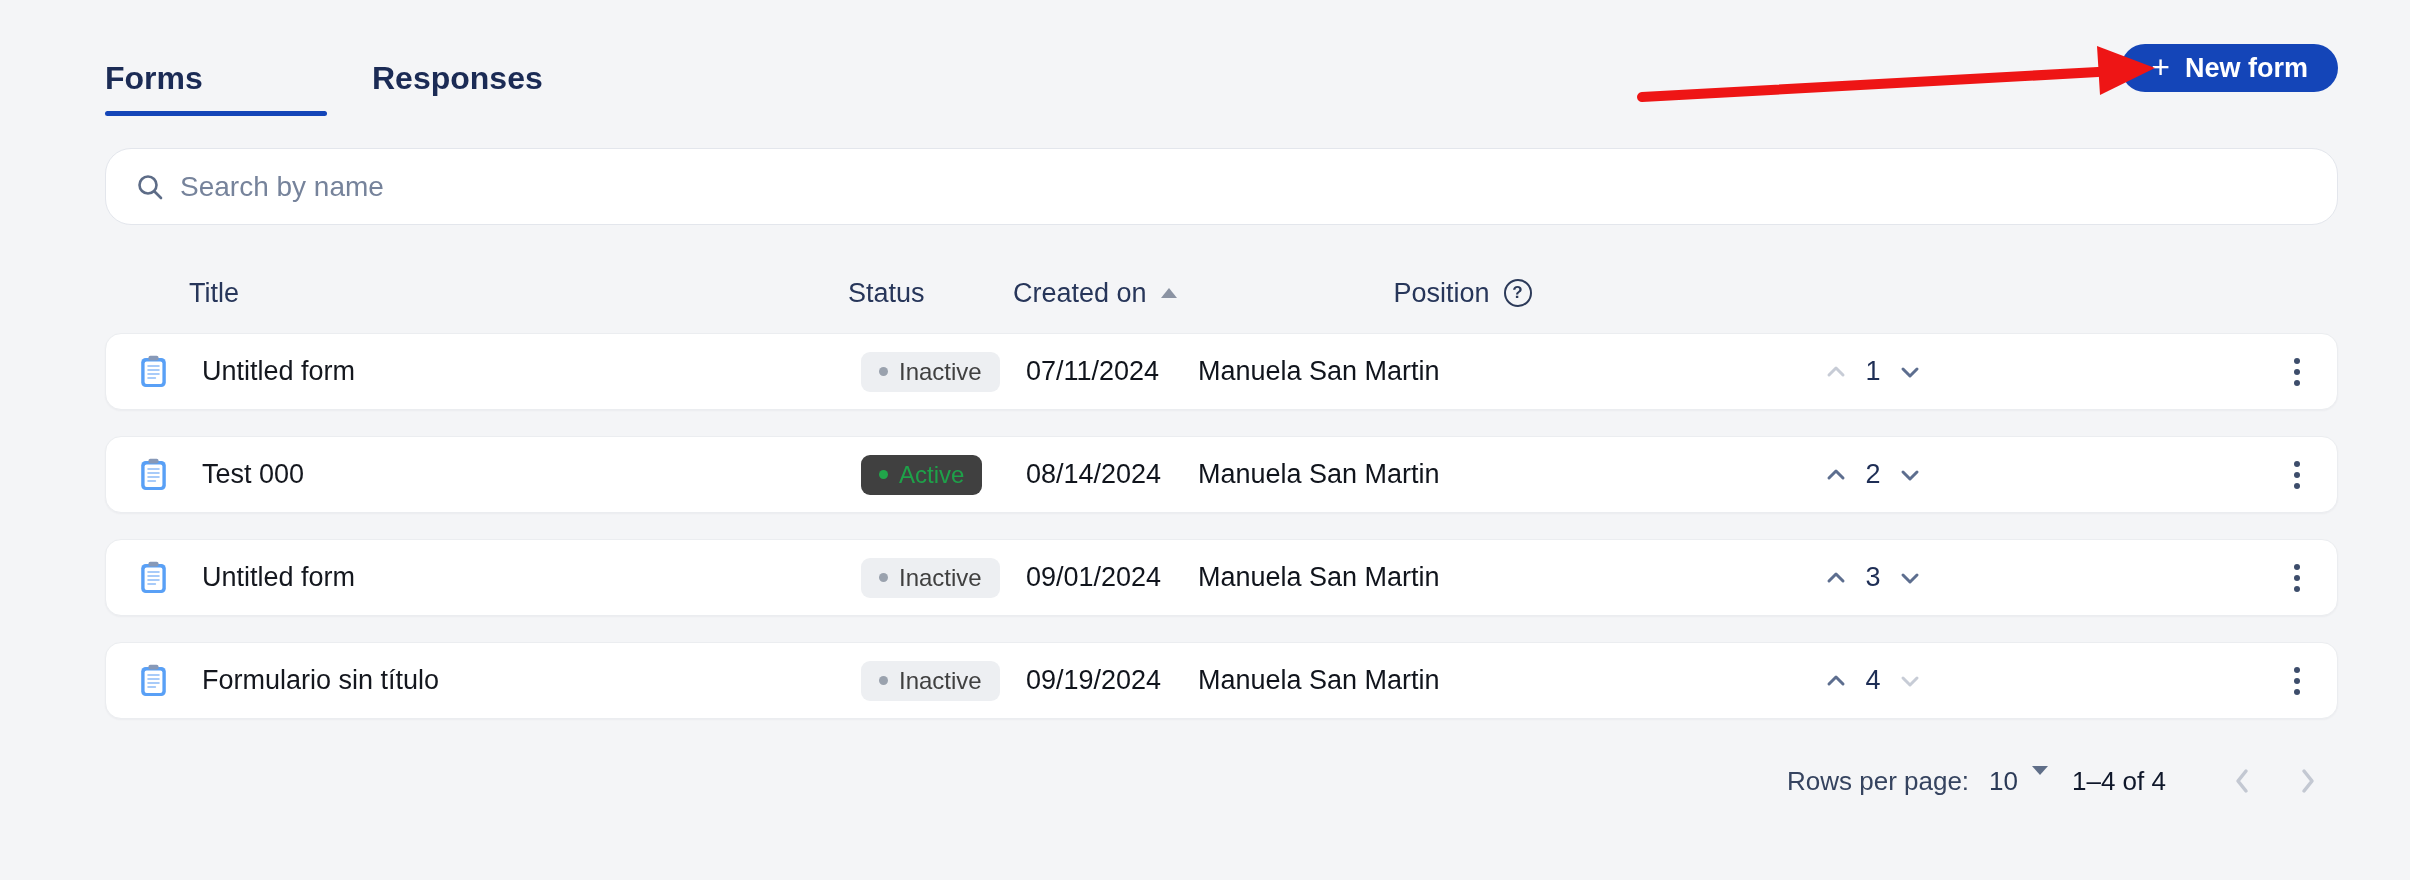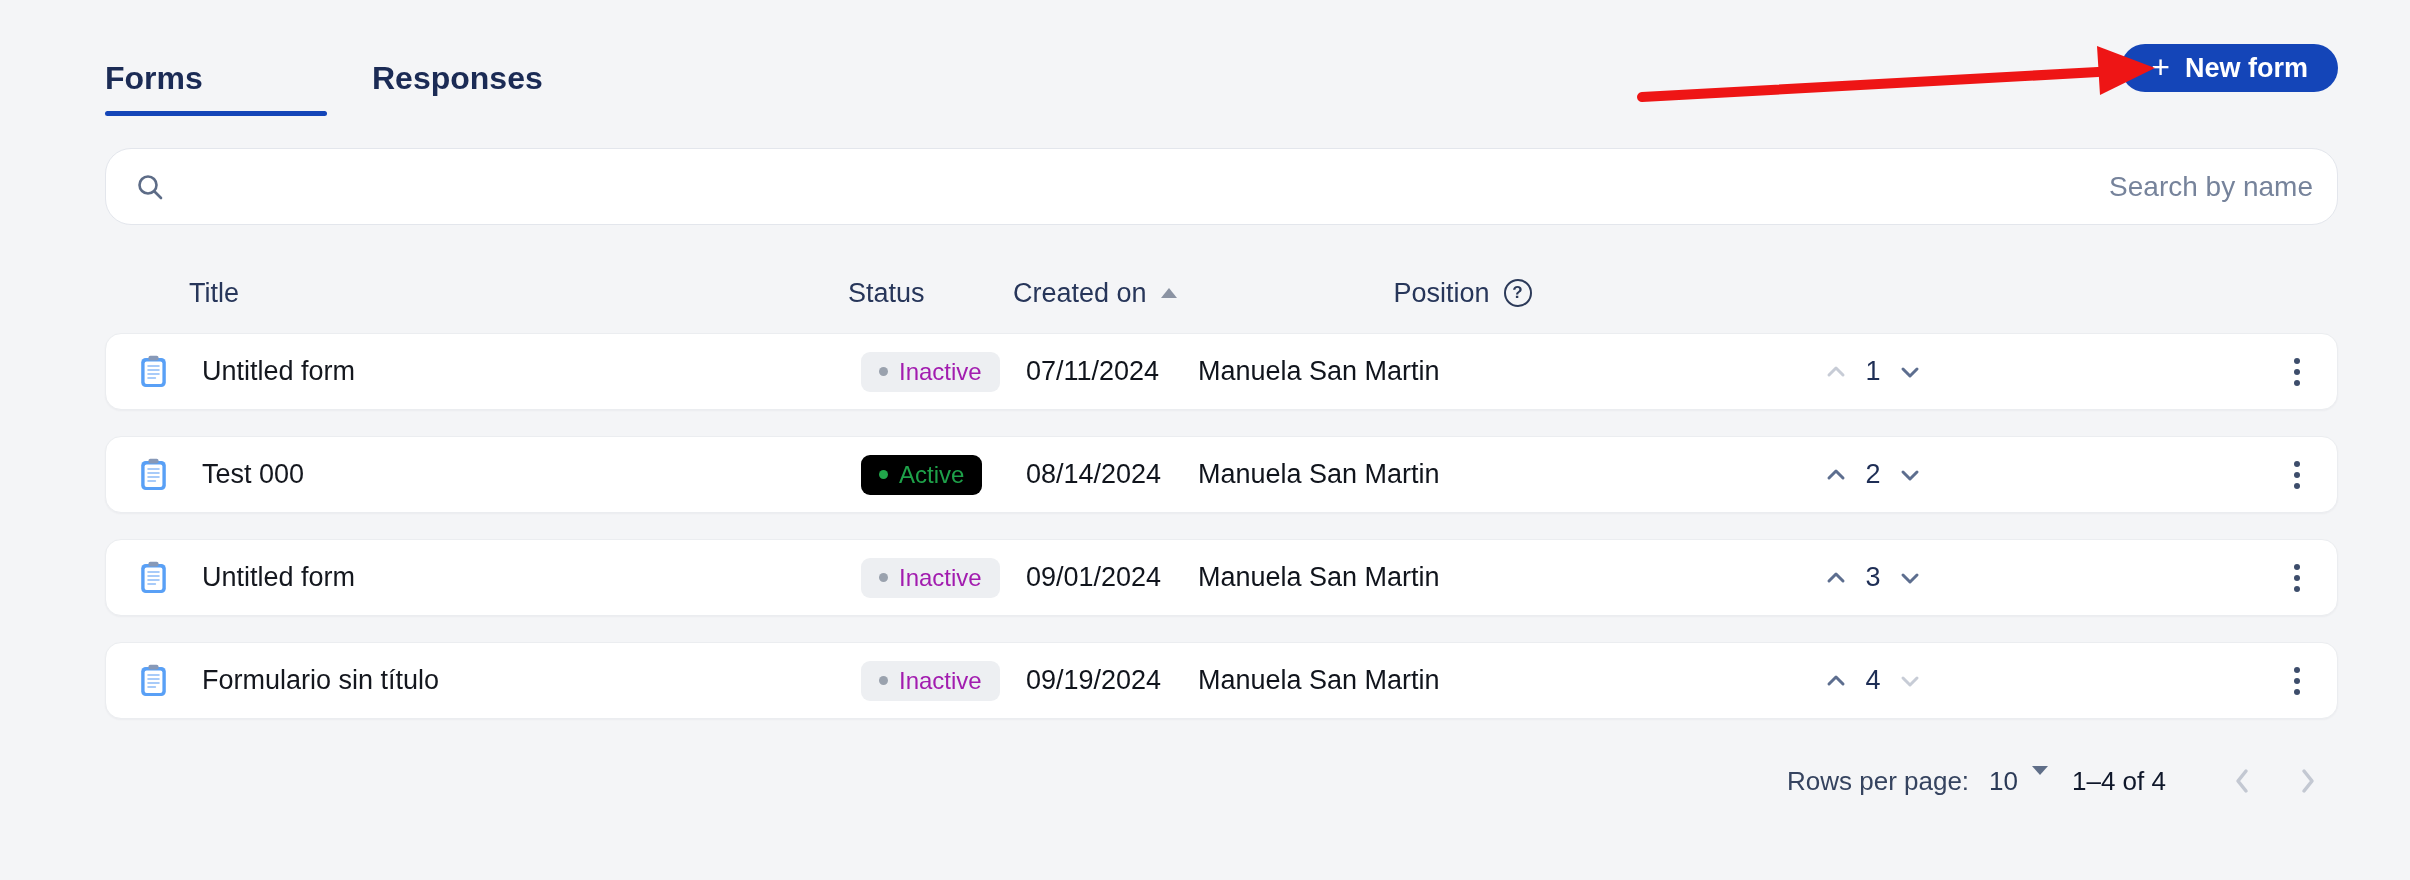--- a/index.html
+++ b/index.html
@@ -38,21 +38,21 @@
 
   
   .search-bar {
     position:absolute; left:105px; top:148px; width:2233px; height:77px;
     background:#ffffff; border:1.5px solid #e3e6ec; border-radius:26px;
     display:flex; align-items:center; padding:0 24px;
   }
   .search-bar svg { flex:0 0 auto; margin:0 14px 0 4px; }
   .search-input {
     flex:1; border:none; outline:none; background:transparent;
-    font-family:inherit; font-size:28px; color:#0f766e;text-align:right;
+    font-family:inherit; font-size:28px; color:#0f766e;
   }
   .search-input::placeholder { color:#76839b; opacity:1; }
 
   
   .row-grid {
     display:grid;
     grid-template-columns:96px 659px 165px 172px 555px 240px 1fr 80px;
     align-items:center; width:100%;
   }
 
@@ -84,23 +84,23 @@
   .cell-icon { display:flex; }
   .cell-icon svg { margin-left:34px; }
   .cell-title { font-size:27px; color:#14171e; }
   .cell-date, .cell-creator { font-size:27px; color:#10141c; }
 
   .status-badge {
     display:inline-flex; align-items:center; gap:11px;
     height:40px; padding:0 18px; border-radius:9px; font-size:24px; width:max-content;
   }
   .status-badge .dot { width:9px; height:9px; border-radius:50%; }
-  .status-badge.inactive { background:#edeff2; color:#a21caf; }
+  .status-badge.inactive { background:#edeff2; color:#404040; }
   .status-badge.inactive .dot { background:#9aa2ae; }
-  .status-badge.active { background:#000000; color:#1ea149;justify-content:flex-end; }
+  .status-badge.active { background:#404040; color:#1ea149;justify-content:flex-end; }
   .status-badge.active .dot { background:#21a64a; }
 
   .cell-position { display:flex; align-items:center; justify-content:center; gap:13px; }
   .pos-btn { color:#5d6e8f; display:flex; cursor:pointer; background:none; border:none; padding:0; }
   .pos-btn.disabled { color:#c7ccd6; cursor:default; }
   .pos-number { font-size:27px; color:#1e2e55; min-width:20px; text-align:center; }
 
   .cell-kebab { display:flex; justify-content:center; }
   .kebab { display:flex; flex-direction:column; gap:5px; padding:8px; cursor:pointer; background:none; border:none; }
   .kebab i { width:6px; height:6px; border-radius:50%; background:#3d4d6b; }

